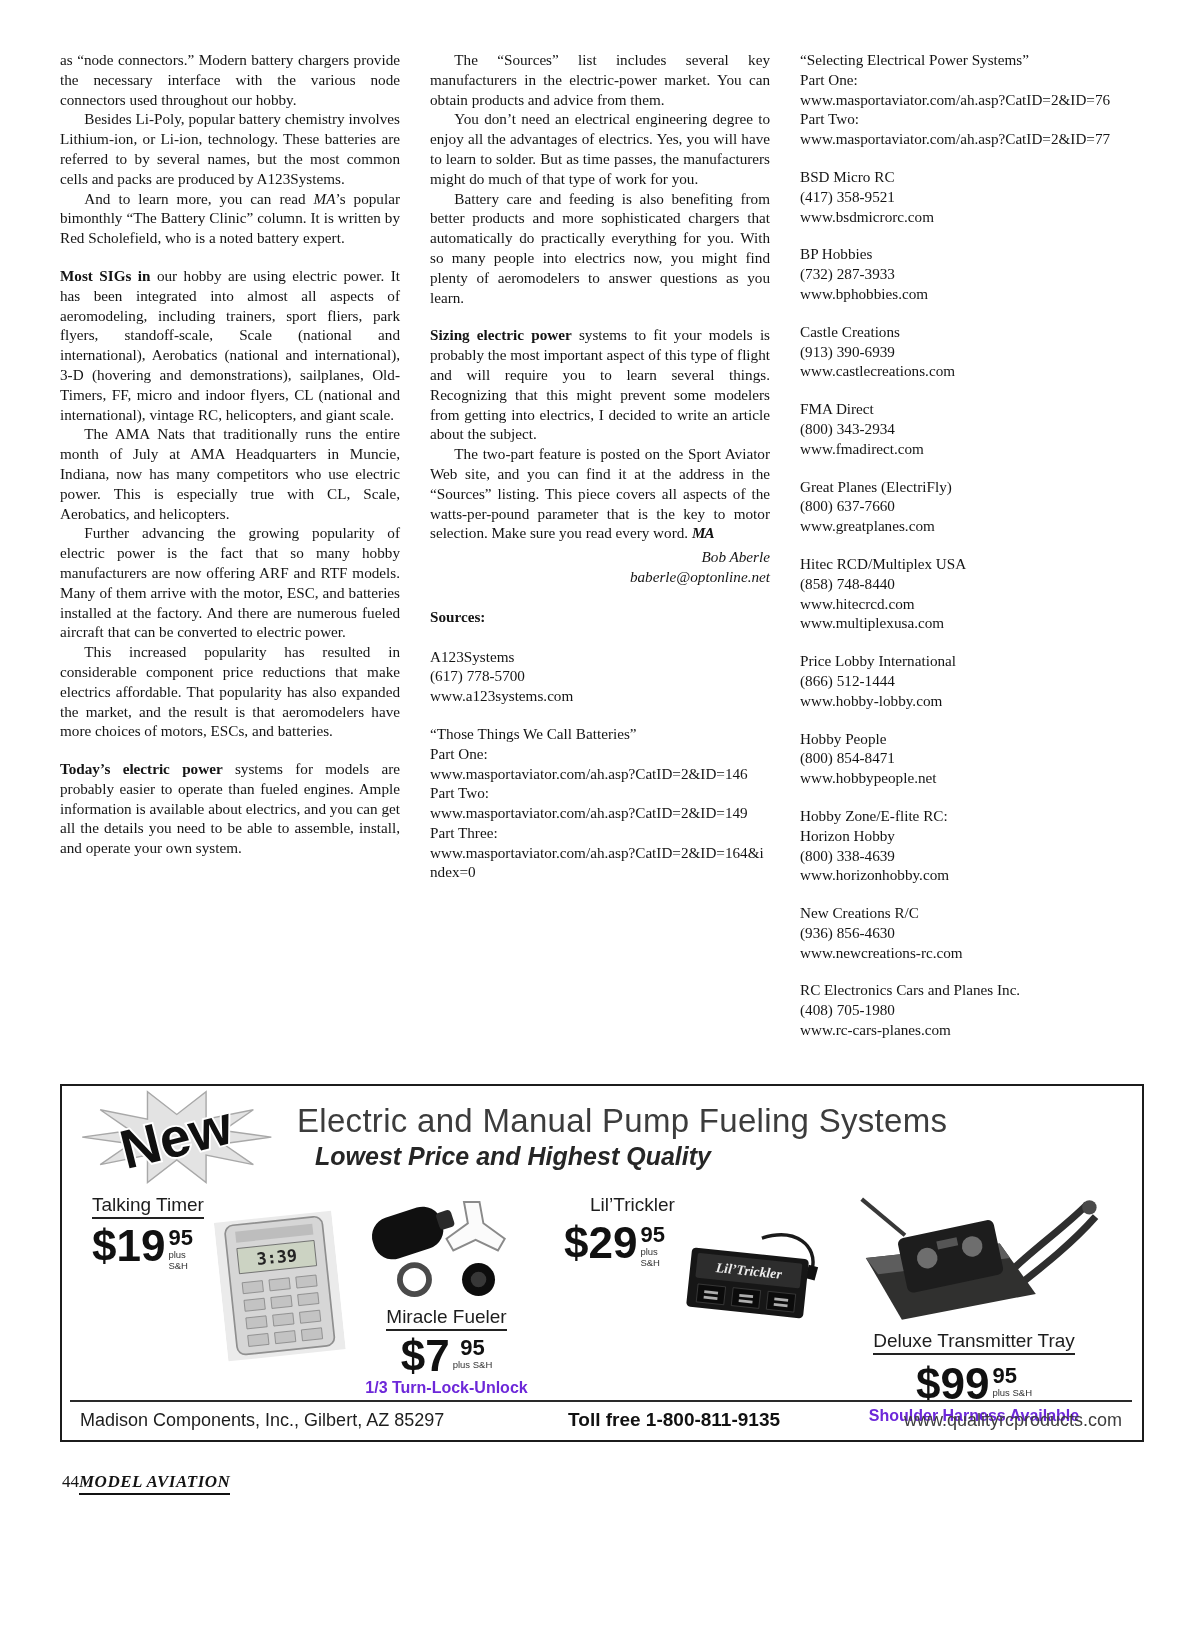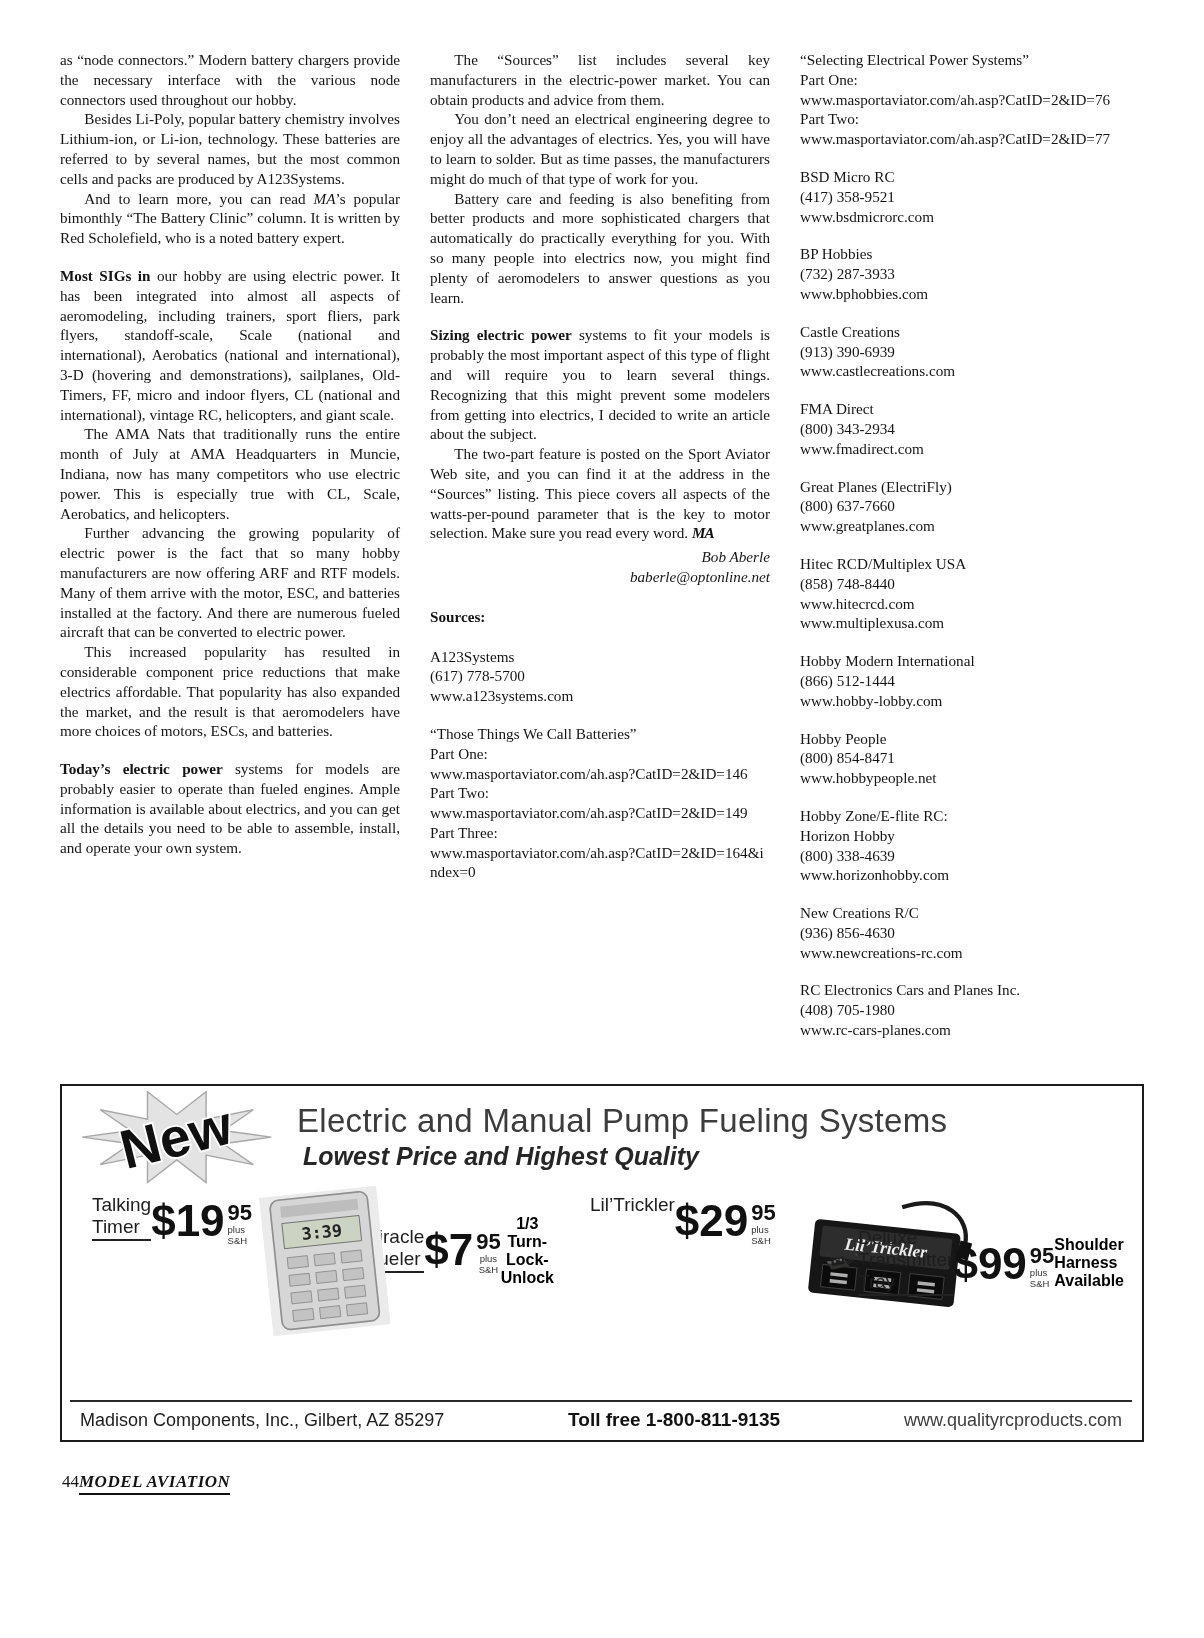--- a/index.html
+++ b/index.html
@@ -27,33 +27,33 @@
   
   .ad {
     position:relative; margin-top:26px; width:1084px; height:358px;
     border:2px solid #1c1c1c; background:#fff; padding:6px 12px;
     font-family:"Liberation Sans", sans-serif; color:#222;
   }
   .ad-top { display:flex; align-items:flex-start; }
   .burst { flex:0 0 215px; margin-top:-4px; }
   .ad-titles { padding-top:10px; padding-left:8px; }
   .ad-headline { font-size:33px; color:#3c3c3c; letter-spacing:0.3px; }
-  .ad-subhead { font-size:25px; font-weight:bold; font-style:italic; color:#262626; margin-top:2px; margin-left:6px; }
+  .ad-subhead { font-size:25px; font-weight:bold; font-style:italic; color:#262626; margin-top:2px; margin-left:18px; }
 
   .ad-products { display:flex; margin-top:2px; align-items:flex-start; }
-  .cell { display:flex; flex-direction:row; }
+  .cell { display:flex; flex-direction:column; }
   .cell-timer { width:265px; padding-left:18px; }
   .cell-fueler { width:215px; align-items:center; text-align:center; }
   .cell-trickler { width:270px; padding-left:10px; }
   .cell-tray { width:300px; align-items:center; text-align:left; }
 
   .prod-label { font-size:19px; color:#1d1d1d; display:inline-block; align-self:flex-start; }
   .underlined { border-bottom:2px solid #222; padding-bottom:1px; }
   .center-label { align-self:center; }
-  .prod-note { font-size:16px; font-weight:bold; color:#000000; margin-top:2px; }
+  .prod-note { font-size:16px; font-weight:bold; color:#6d28d9; margin-top:2px; }
 
   .price { display:inline-flex; align-items:flex-start; }
   .price .dollars { font-size:44px; font-weight:bold; line-height:0.95; color:#111; }
   .price .minor { display:flex; flex-direction:column; margin-left:3px; padding-top:2px; }
   .price .cents { font-size:22px; font-weight:bold; line-height:1; color:#111; }
   .price .sh { font-size:9.5px; color:#333; }
   .price-row { display:flex; align-items:flex-start; gap:14px; margin-top:6px; }
 
   .timer-rot { transform:rotate(-6deg); margin-top:-10px; }
   .ad-bottom {
@@ -154,21 +154,21 @@
             <div class="src-line">(800) 637-7660</div>
             <div class="src-line">www.greatplanes.com</div>
           </div>
           <div class="src-block">
             <div class="src-line">Hitec RCD/Multiplex USA</div>
             <div class="src-line">(858) 748-8440</div>
             <div class="src-line">www.hitecrcd.com</div>
             <div class="src-line">www.multiplexusa.com</div>
           </div>
           <div class="src-block">
-            <div class="src-line">Hobby Modern International</div>
+            <div class="src-line">Price Lobby International</div>
             <div class="src-line">(866) 512-1444</div>
             <div class="src-line">www.hobby-lobby.com</div>
           </div>
           <div class="src-block">
             <div class="src-line">Hobby People</div>
             <div class="src-line">(800) 854-8471</div>
             <div class="src-line">www.hobbypeople.net</div>
           </div>
           <div class="src-block">
             <div class="src-line">Hobby Zone/E-flite RC:</div>

